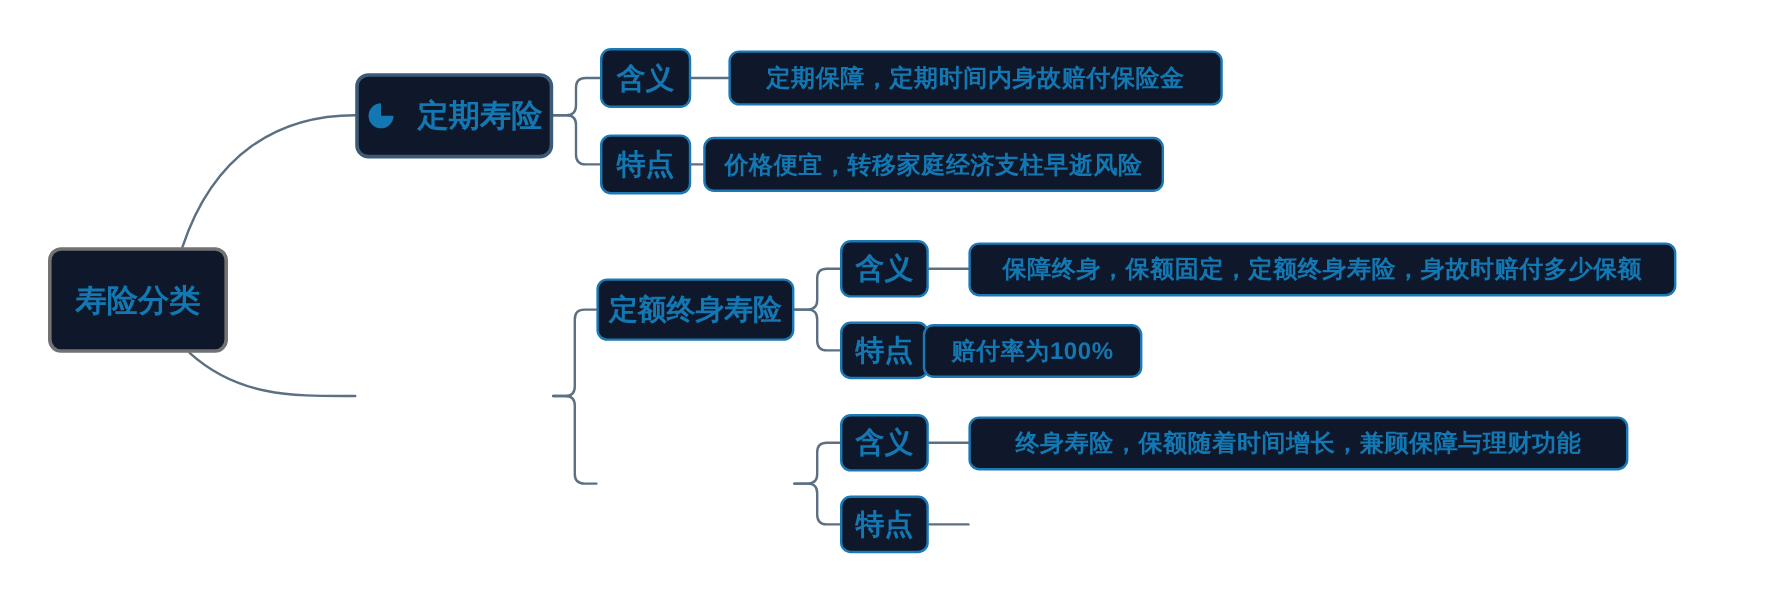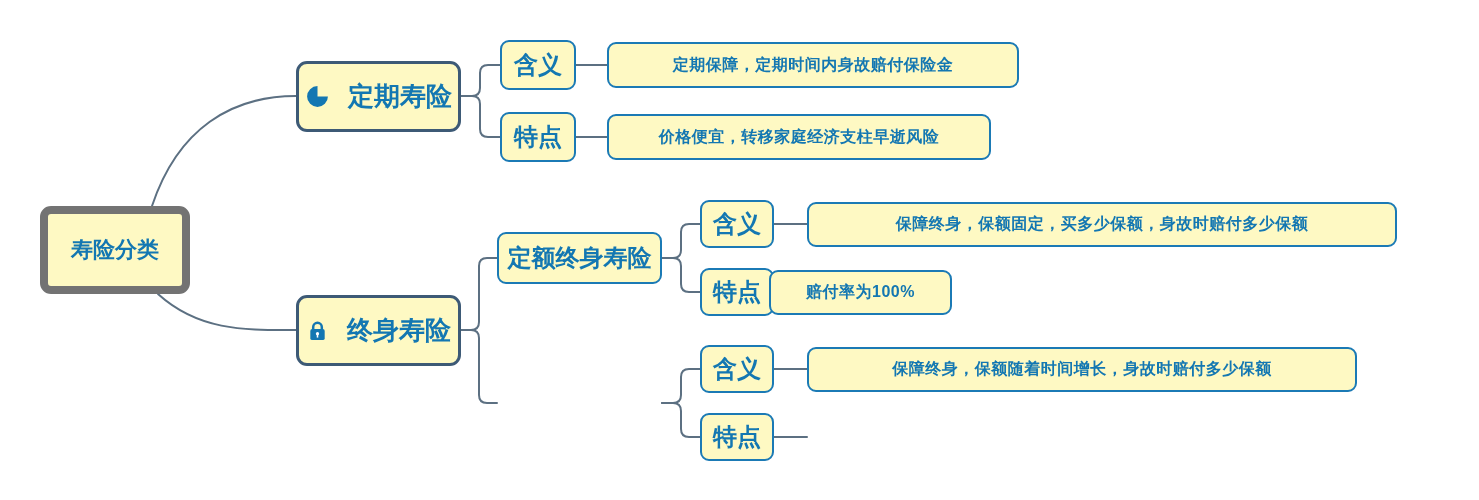--- a/index.html
+++ b/index.html
@@ -3,29 +3,29 @@
 <meta charset="utf-8">
 <style>
   html,body { margin:0; padding:0; background:#ffffff; }
   .canvas {
     position:relative; width:1479px; height:500px; background:#ffffff;
     font-family:"Liberation Sans","DejaVu Sans",sans-serif; overflow:hidden;
   }
   .links { position:absolute; left:0; top:0; }
   .links path { fill:none; stroke:#5c7082; stroke-width:2; stroke-linecap:round; }
   .node {
-    position:absolute; box-sizing:border-box; background:#fef9c3;
+    position:absolute; box-sizing:border-box; background:#0f172a;
     display:flex; align-items:center; justify-content:center;
     white-space:nowrap; font-weight:bold; color:#1377b2; cursor:default;
   }
   .main { border:3px solid #3d5a76; border-radius:11px; font-size:26px; gap:18px; }
-  .root { border:8px solid #737373; border-radius:11px; font-size:22px;text-align:center; }
+  .root { border:3px solid #737373; border-radius:11px; font-size:26px;text-align:center; }
   .sub  { border:2px solid #1b7ab5; border-radius:9px; font-size:24px;justify-content:center; }
   .key  { border:2px solid #1b7ab5; border-radius:9px; font-size:24px; }
-  .leaf { border:2px solid #1b7ab5; border-radius:9px; font-size:16px; letter-spacing:0.5px;align-items:center; }
+  .leaf { border:2px solid #1b7ab5; border-radius:9px; font-size:20px; letter-spacing:0.5px;align-items:center; }
   .icon { display:inline-flex; align-items:center; }
 </style>
 </head>
 <body>
 
 <div class="canvas">
 
   <svg class="links" width="1479" height="500" viewBox="0 0 1479 500" aria-hidden="true">
     <path d="M152 206 C178 128, 232 96, 296 96"></path>
     <path d="M158 294 C200 332, 248 330, 296 330"></path>
@@ -61,59 +61,48 @@
   <div class="node key" style="left:500px;top:40px;width:76px;height:50px">
     <span>含义</span>
   </div>
   <div class="node leaf" style="left:607px;top:42px;width:412px;height:46px">
     <span>定期保障，定期时间内身故赔付保险金</span>
   </div>
 
   <div class="node key" style="left:500px;top:112px;width:76px;height:50px">
     <span>特点</span>
   </div>
-  <div class="node leaf" style="left:607px;top:114px;width:384px;height:46px">
+  <div class="node leaf" style="left:586px;top:114px;width:384px;height:46px">
     <span>价格便宜，转移家庭经济支柱早逝风险</span>
   </div>
 
-  <div class="node main" style="left:296px;top:295px;width:165px;height:71px">
-    <span class="icon">
-      <svg width="23" height="23" viewBox="0 0 24 24">
-        <path d="M7.5 11 V8.5 a4.5 4.5 0 0 1 9 0 V11" fill="none" stroke="#1377b2" stroke-width="2.6"></path>
-        <rect x="4.5" y="10.5" width="15" height="11.5" rx="2" fill="#1377b2"></rect>
-        <circle cx="12" cy="15.3" r="1.7" fill="#ffffff"></circle>
-        <rect x="11.2" y="15.8" width="1.6" height="3.6" fill="#ffffff"></rect>
-      </svg>
-    </span>
-    <span>终身寿险</span>
-  </div>
 
   <div class="node sub" style="left:497px;top:232px;width:165px;height:52px">
     <span>定额终身寿险</span>
   </div>
 
   <div class="node key" style="left:700px;top:200px;width:74px;height:48px">
     <span>含义</span>
   </div>
   <div class="node leaf" style="left:807px;top:202px;width:590px;height:45px">
-    <span>保障终身，保额固定，买多少保额，身故时赔付多少保额</span>
+    <span>保障终身，保额固定，定额终身寿险，身故时赔付多少保额</span>
   </div>
 
   <div class="node key" style="left:700px;top:268px;width:74px;height:48px">
     <span>特点</span>
   </div>
   <div class="node leaf" style="left:769px;top:270px;width:183px;height:45px">
     <span>赔付率为100%</span>
   </div>
 
 
   <div class="node key" style="left:700px;top:345px;width:74px;height:48px">
     <span>含义</span>
   </div>
   <div class="node leaf" style="left:807px;top:347px;width:550px;height:45px">
-    <span>保障终身，保额随着时间增长，身故时赔付多少保额</span>
+    <span>终身寿险，保额随着时间增长，兼顾保障与理财功能</span>
   </div>
 
   <div class="node key" style="left:700px;top:413px;width:74px;height:48px">
     <span>特点</span>
   </div>
 
 </div>
 
 </body></html>

